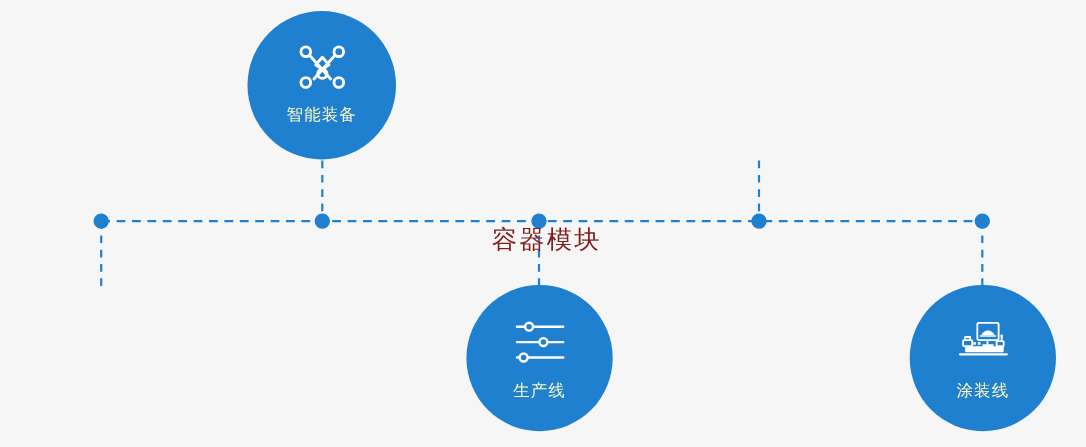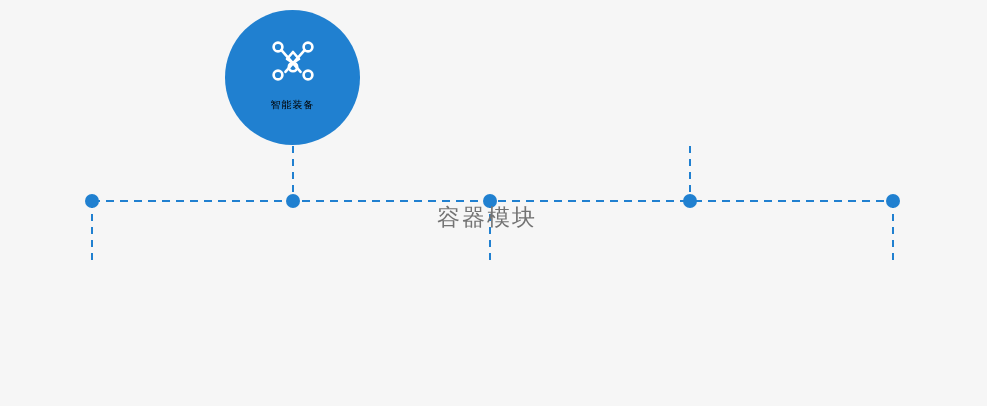--- a/index.html
+++ b/index.html
@@ -26,43 +26,43 @@
   }
   .watermark {
     position: absolute;
     left: 437px;
     top: 203px;
     width: 120px;
     height: 28px;
     font-size: 23px;
     line-height: 28px;
     letter-spacing: 2px;
-    color: #737373;
-    text-align: left;
+    color: #7f1d1d;
+    text-align: center;
     user-select: none;
     white-space: nowrap;
   }
   .circle {
     position: absolute;
     border-radius: 50%;
     background: #2080d0;
     display: flex;
     flex-direction: column;
     align-items: center;
     justify-content: flex-start;
     box-sizing: border-box;
   }
   .circle .icon-wrap {
     display: flex;
     align-items: center;
     justify-content: center;
   }
   .circle .node-label {
-    color: #000000;
-    font-size: 10px;
+    color: #fef9c3;
+    font-size: 15px;
     line-height: 18px;
     letter-spacing: 1px;
     white-space: nowrap;
     text-align: center;
   }
   
   .circle.top {
     width: 135px;
     height: 135px;
     padding-top: 28px;
@@ -122,15 +122,54 @@
         <path d="M11.4 12.2 L30.6 33.8"></path>
         <path d="M34.6 12.2 L15.4 33.8"></path>
         <path d="M23 14 L29 21 L23 25 L17 21 Z"></path>
       </svg>
     </span>
     <span class="node-label">智能装备</span>
   </div>
 
 
 
+  <div class="circle bottom" style="left:424px; top:259px;">
+    <span class="icon-wrap">
+      <svg width="48" height="44" viewBox="0 0 48 44" fill="none" stroke="#ffffff" stroke-width="2.2" stroke-linecap="round">
+        <line x1="3" y1="8" x2="45" y2="8"></line>
+        <circle cx="14" cy="8" r="3.6" fill="#2080d0"></circle>
+        <line x1="3" y1="22" x2="45" y2="22"></line>
+        <circle cx="27" cy="22" r="3.6" fill="#2080d0"></circle>
+        <line x1="3" y1="36" x2="45" y2="36"></line>
+        <circle cx="9" cy="36" r="3.6" fill="#2080d0"></circle>
+      </svg>
+    </span>
+    <span class="node-label">生产线</span>
+  </div>
 
+  <div class="circle bottom" style="left:827px; top:259px;">
+    <span class="icon-wrap">
+      <svg width="52" height="42" viewBox="0 0 52 42" fill="none" stroke="#ffffff" stroke-width="1.8" stroke-linecap="round" stroke-linejoin="round">
+
+        <rect x="20" y="2" width="21" height="17" rx="1.5"></rect>
+        <path d="M24 14 C26.5 8, 34.5 8, 37 14 Z" fill="#ffffff" stroke="none"></path>
+        <path d="M23 15 L38 15" stroke-width="1.4"></path>
+        <path d="M30 19 L30 23"></path>
+
+        <path d="M25 23 C25 27, 28 29, 30.5 29 C33 29, 36 27, 36 23" fill="#ffffff" stroke="none"></path>
+        <rect x="8" y="25" width="38" height="6" rx="1" fill="#ffffff" stroke="none"></rect>
+
+        <rect x="6" y="19" width="9" height="6" rx="1"></rect>
+        <path d="M8 19 L8 16 L13 16 L13 19"></path>
+        <rect x="16" y="21" width="2.6" height="2.6" fill="#ffffff" stroke="none"></rect>
+        <rect x="20.5" y="21" width="2.6" height="2.6" fill="#ffffff" stroke="none"></rect>
+
+        <rect x="39" y="20" width="7" height="5" rx="1"></rect>
+        <path d="M44 20 L44 16"></path>
+        <circle cx="44" cy="15" r="1.4" fill="#ffffff" stroke="none"></circle>
+
+        <path d="M3 33 L49 33" stroke-width="2.2"></path>
+      </svg>
+    </span>
+    <span class="node-label">涂装线</span>
+  </div>
 
 </div>
 
 </body></html>

